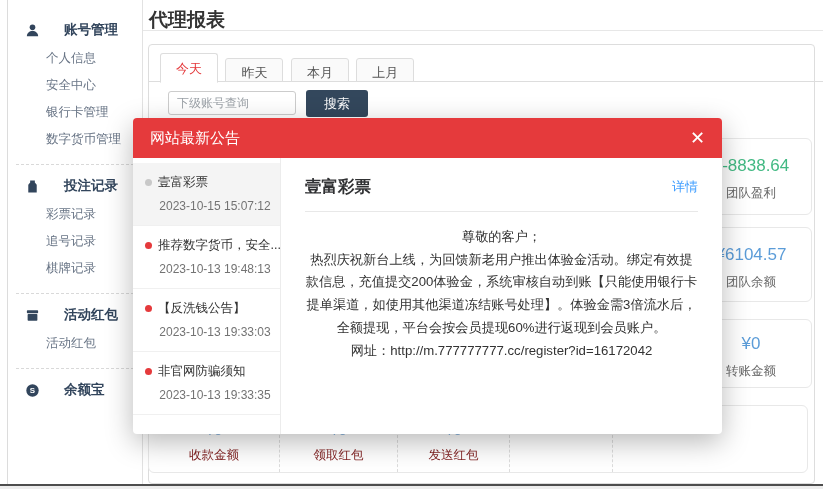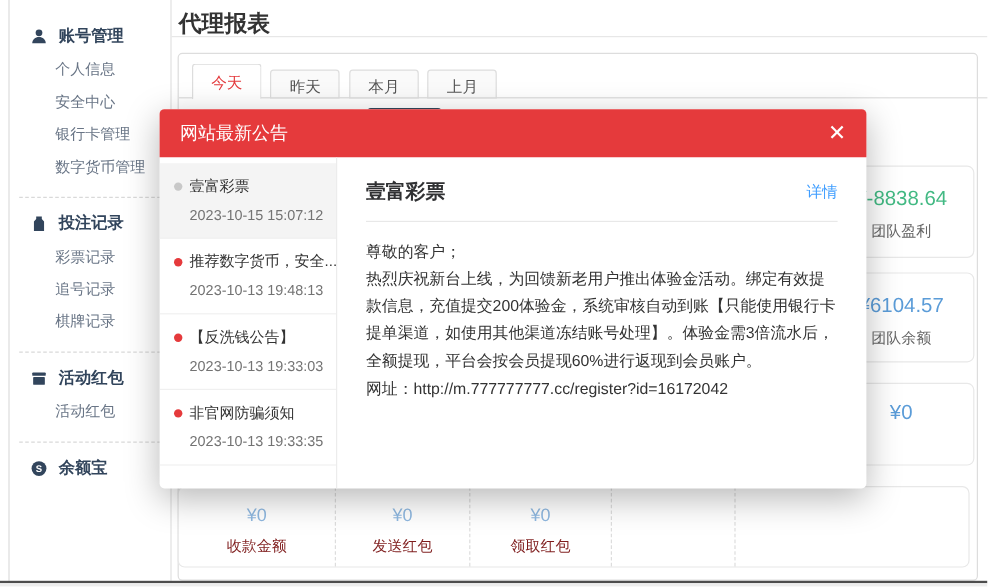--- a/index.html
+++ b/index.html
@@ -3,21 +3,21 @@
 <meta charset="utf-8">
 <style>
   html,body{margin:0;padding:0;background:#fff;}
   #app{position:relative;width:823px;height:489px;background:#fff;overflow:hidden;
        font-family:"Liberation Sans","DejaVu Sans",sans-serif;}
 
   
   .sidebar{position:absolute;left:7px;top:0;width:136px;height:484px;background:#fff;
            border-left:1px solid #dcdcdc;border-right:1px solid #e2e2e2;
            box-sizing:border-box;padding-top:16px;}
-  .group-header{display:flex;align-items:center;gap:9px;padding:5px 0 5px 17px;
+  .group-header{display:flex;align-items:center;gap:24px;padding:5px 0 5px 17px;
                 color:#32455c;font-weight:bold;font-size:13.5px;cursor:pointer;}
   .group-items{padding:1px 0 4px 0;}
   .group-item{padding:5px 0 5px 38px;font-size:12.5px;color:#697586;cursor:pointer;}
   .sb-divider{border-top:1px dashed #d9d9d9;margin:7px 8px;}
   .icon{display:inline-flex;width:15px;height:15px;}
   .icon svg{width:15px;height:15px;fill:#32455c;}
 
   
   .page-title{position:absolute;left:149px;top:7px;font-size:19px;font-weight:bold;color:#333;}
   .title-line{position:absolute;left:143px;top:30px;width:680px;height:1px;background:#e7e7e7;}
@@ -51,22 +51,22 @@
   .bottom-card{position:absolute;left:148px;top:405px;width:660px;height:68px;
                border:1px solid #e8e8e8;border-radius:6px;background:#fff;display:flex;
                box-sizing:border-box;}
   .bcol{text-align:center;padding-top:15px;border-right:1px dashed #ddd;box-sizing:border-box;}
   .bcol.c1{width:131px;} .bcol.c2{width:112px;} .bcol.c3{width:118px;}
   .bcol.c4{width:103px;} .bcol.c5{flex:1;border-right:none;}
   .bval{font-size:15px;}
   .blabel{font-size:12.5px;color:#7f1d1d;margin-top:9px;}
 
   
-  .modal{position:absolute;left:133px;top:91px;width:589px;background:#fff;border-radius:4px;
-         box-shadow:0 8px 28px rgba(0,0,0,.28);z-index:10;}
+  .modal{position:absolute;left:133px;top:118px;width:589px;background:#fff;border-radius:4px;
+         box-shadow:0 8px 28px rgba(0,0,0,.28);z-index:10;text-align:center;}
   .modal-header{height:40px;background:#e53a3c;color:#fff;display:flex;align-items:center;
                 padding:0 17px;border-radius:4px 4px 0 0;}
   .modal-title{font-size:15px;}
   .modal-close{margin-left:auto;font-size:18px;line-height:1;cursor:pointer;}
   .modal-body{display:flex;height:276px;border-radius:0 0 4px 4px;overflow:hidden;}
   .ann-list{width:148px;border-right:1px solid #ececec;box-sizing:border-box;padding-top:5px;
             overflow:hidden;}
   .ann-item{padding:11px 8px 12px 12px;border-bottom:1px solid #f0f0f0;cursor:pointer;}
   .ann-item.selected{background:#f4f4f4;}
   .ann-title{font-size:12.5px;color:#333;display:flex;align-items:center;gap:6px;white-space:nowrap;}
@@ -176,34 +176,35 @@
   <div class="stat-card" style="left:690px;top:138px;width:122px;height:77px;">
     <div class="stat-value" style="color: rgb(66, 185, 131);">¥-8838.64</div>
     <div class="stat-label">团队盈利</div>
   </div>
   <div class="stat-card" style="left:690px;top:227px;width:122px;height:75px;">
     <div class="stat-value" style="color: rgb(91, 156, 216);">¥6104.57</div>
     <div class="stat-label">团队余额</div>
   </div>
   <div class="stat-card" style="left:690px;top:319px;width:122px;height:69px;">
     <div class="stat-value" style="margin-top: 14px; color: rgb(91, 156, 216);">¥0</div>
+    <div class="stat-label">转账金额</div>
   </div>
 
   <div class="bottom-card">
     <div class="bcol c1">
       <div class="bval" style="color: rgb(143, 184, 224);">¥0</div>
       <div class="blabel">收款金额</div>
     </div>
+    <div class="bcol c3">
+      <div class="bval" style="color: rgb(143, 184, 224);">¥0</div>
+      <div class="blabel">领取红包</div>
+    </div>
     <div class="bcol c2">
       <div class="bval" style="color: rgb(143, 184, 224);">¥0</div>
       <div class="blabel">发送红包</div>
-    </div>
-    <div class="bcol c3">
-      <div class="bval" style="color: rgb(143, 184, 224);">¥0</div>
-      <div class="blabel">领取红包</div>
     </div>
     <div class="bcol c4"></div>
     <div class="bcol c5"></div>
   </div>
 
   <div class="modal">
     <div class="modal-header">
       <span class="modal-title">网站最新公告</span>
       <span class="modal-close">✕</span>
     </div>

